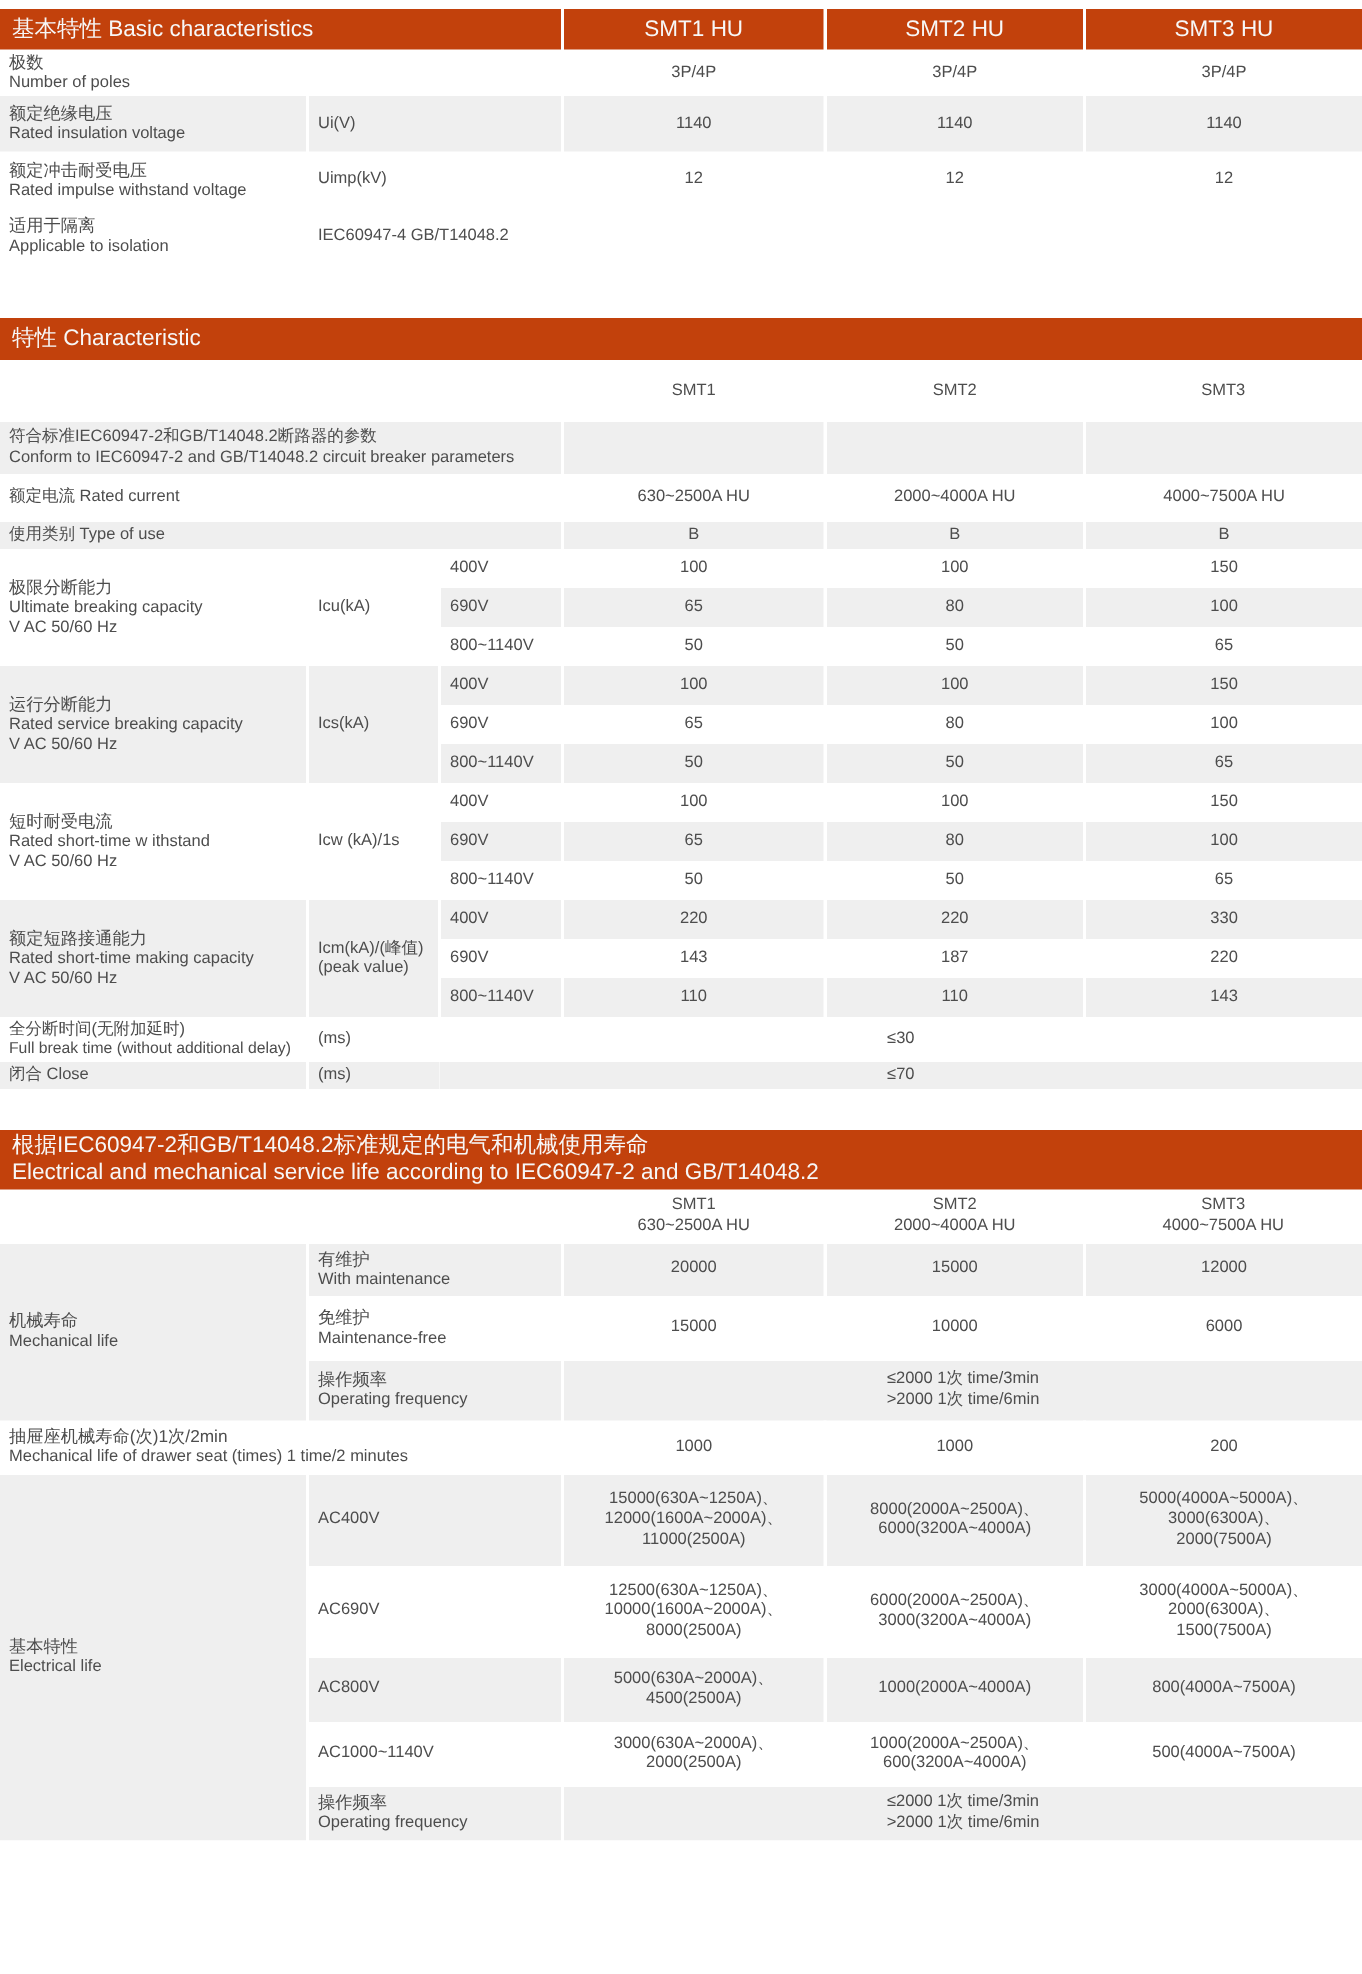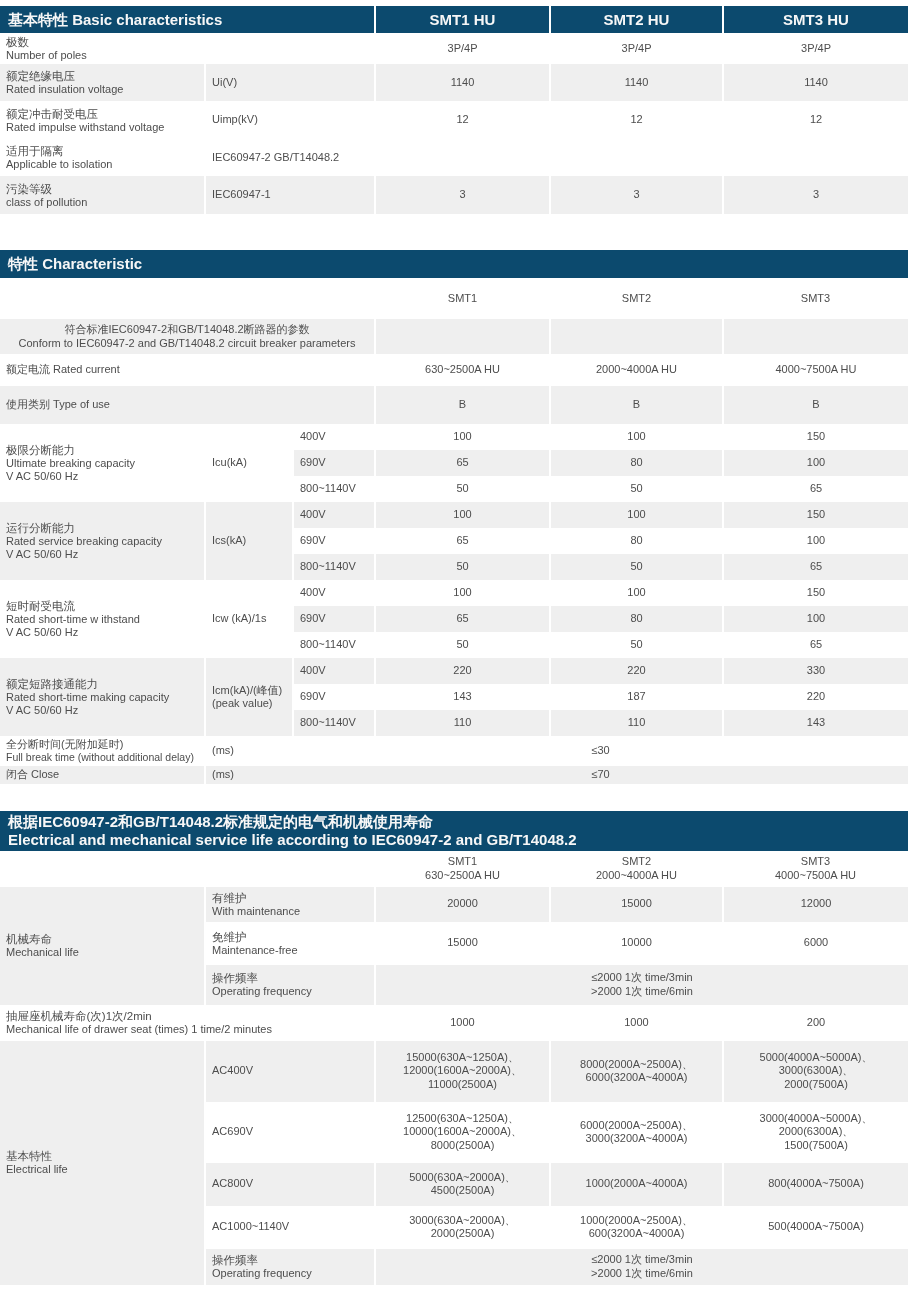--- a/index.html
+++ b/index.html
@@ -20,28 +20,28 @@
   td.bl{border-left:2px solid #ffffff;}
   td.g{background:#efefef;}
   td.val{text-align:center;font-size:12px;padding:2px 2px;}
   td.val-sm{text-align:center;font-size:11px;line-height:14px;padding:2px 2px;}
   td.pre{white-space:pre-line;}
   td.sym{font-size:11.5px;}
   td.colh{text-align:center;font-size:12.5px;color:#4d4d4d;}
   td.colh2{text-align:center;font-size:12px;line-height:15px;}
   .lab-zh{font-size:11.5px;line-height:14px;}
   .lab-en{font-size:11px;line-height:13px;}
-  tr.bar td{background:#0c4a6e;color:#f7f7f7;font-size:15px;line-height:18px;font-weight:bold;}
+  tr.bar td{background:#c2410c;color:#f7f7f7;font-size:15px;line-height:18px;}
   tr.bar td.title{padding-left:8px;}
   tr.bar td.colh-bar{text-align:center;font-size:15px;}
   td.top{vertical-align:top;padding-top:5px;}
   .mt1{margin-top:6px;}
   .mt2{margin-top:36px;}
   .mt3{margin-top:27px;}
-  td.small-note{font-size:10.5px;line-height:12.5px;text-align:center;}
+  td.small-note{font-size:10.5px;line-height:12.5px;}
 </style>
 </head>
 <body>
 
 <table class="tbl mt1">
   <colgroup>
       <col style="width:205px">
       <col style="width:170px">
       <col style="width:175px">
       <col style="width:173px">
@@ -81,34 +81,24 @@
     <td class="bl sym">Uimp(kV)</td>
     <td class="val bl">12</td>
     <td class="val bl">12</td>
     <td class="val bl">12</td>
   </tr>
   <tr style="height:37px">
     <td>
       <div class="lab-zh">适用于隔离</div>
       <div class="lab-en">Applicable to isolation</div>
     </td>
-    <td class="bl sym">IEC60947-2 GB/T14048.2</td>
+    <td class="bl sym">IEC60947-4 GB/T14048.2</td>
     <td class="bl"></td>
     <td class="bl"></td>
     <td class="bl"></td>
-  </tr>
-  <tr style="height:38px">
-    <td class="g">
-      <div class="lab-zh">污染等级</div>
-      <div class="lab-en">class of pollution</div>
-    </td>
-    <td class="g bl sym">IEC60947-1</td>
-    <td class="g val bl">3</td>
-    <td class="g val bl">3</td>
-    <td class="g val bl">3</td>
   </tr>
 </tbody>
   </table>
 
 <table class="tbl mt2">
   <colgroup>
       <col style="width:205px">
       <col style="width:88px">
       <col style="width:82px">
       <col style="width:175px">
@@ -133,21 +123,21 @@
     <td class="g bl"></td>
     <td class="g bl"></td>
     <td class="g bl"></td>
   </tr>
   <tr style="height:32px">
     <td colspan="3" class="sym">额定电流  Rated current</td>
     <td class="val bl">630~2500A HU</td>
     <td class="val bl">2000~4000A HU</td>
     <td class="val bl">4000~7500A HU</td>
   </tr>
-  <tr style="height:38px">
+  <tr style="height:18px">
     <td colspan="3" class="g sym">使用类别  Type of use</td>
     <td class="g val bl">B</td>
     <td class="g val bl">B</td>
     <td class="g val bl">B</td>
   </tr>
 
   <tr style="height:26px">
     <td rowspan="3">
       <div class="lab-zh">极限分断能力</div>
       <div class="lab-en">Ultimate breaking capacity</div>

